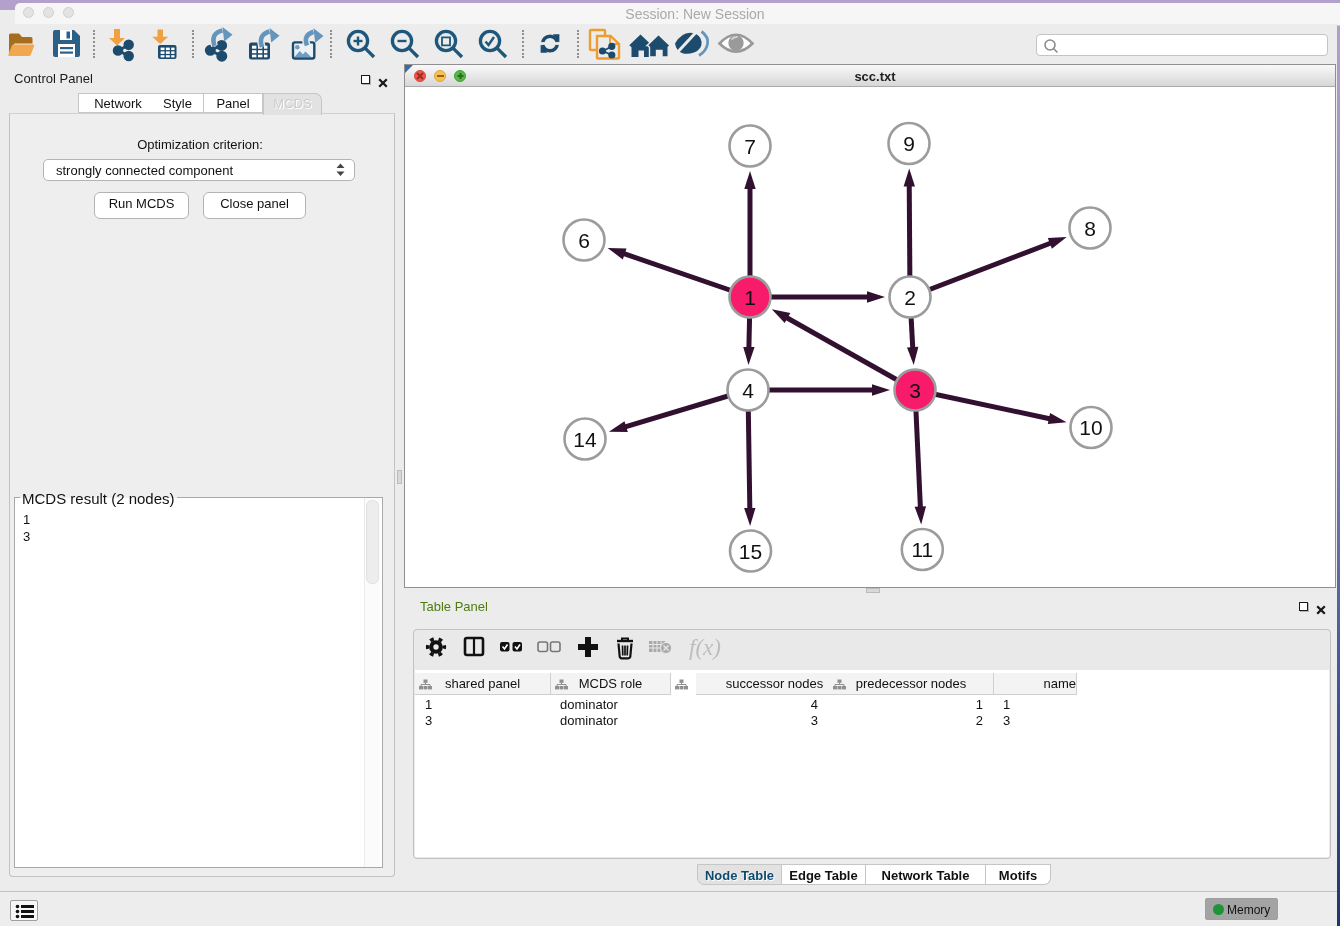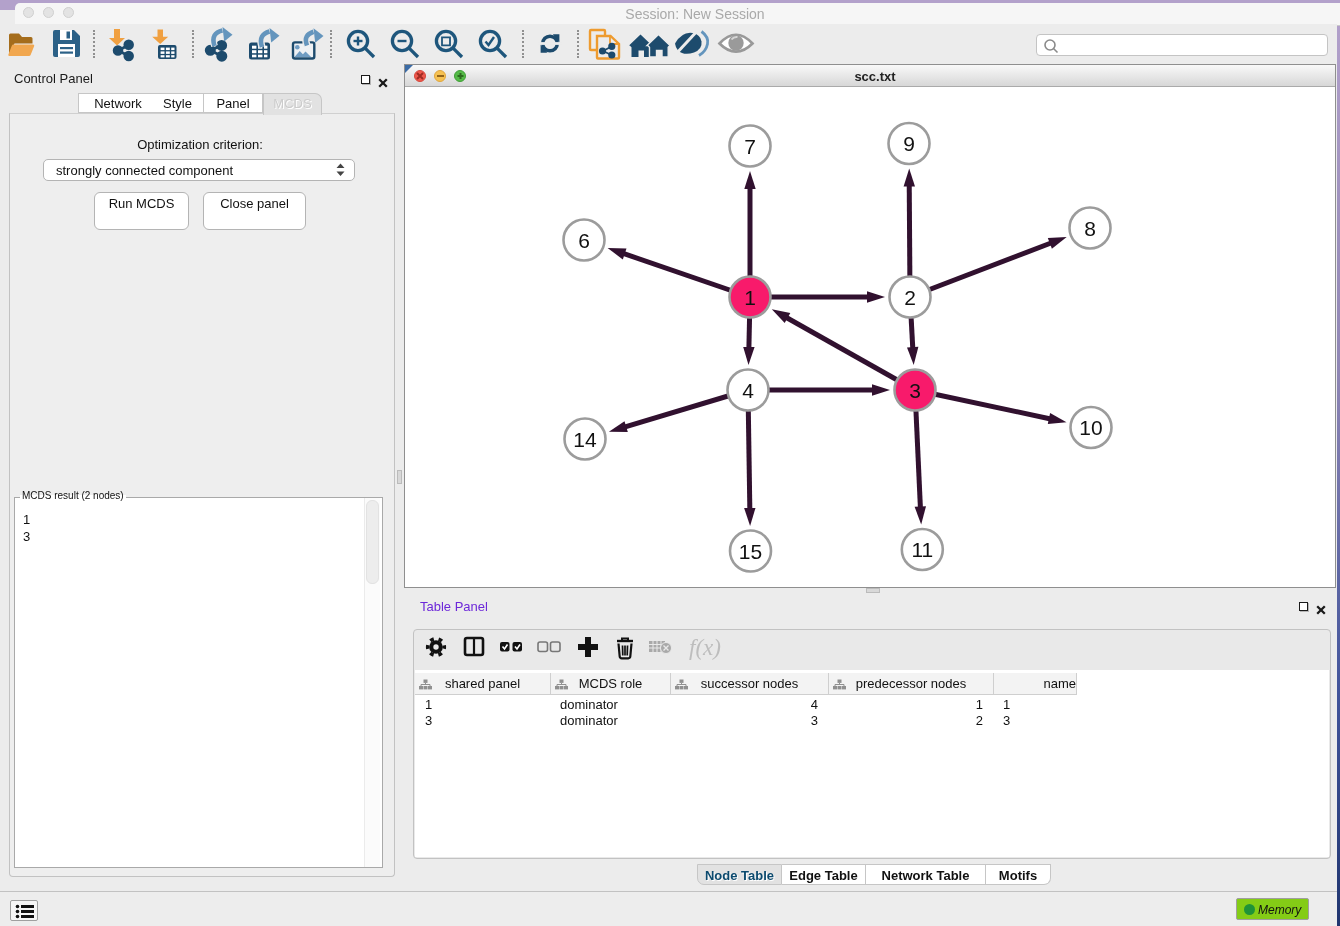--- a/index.html
+++ b/index.html
@@ -22,51 +22,51 @@
 #cpfloat{top:75px;left:361px;width:9px;height:9px;border:1.6px solid #1a1a1a;background:#fff;box-shadow:1px 1px 0 #b5b5b5;}
 #cpclose{top:74px;left:378px;}
 .tab{position:absolute;top:93px;height:20px;background:#fff;border:1px solid #c6c6c6;font-size:13px;text-align:center;color:#111;padding-top:2px;}
 #tabN{left:78px;width:80px;}
 #tabSt{left:152px;width:52px;border-left:none;}
 #tabSe{left:204px;width:59px;border-left:none;}
 #tabM{left:263px;width:59px;height:22px;background:#e2e2e2;border-bottom:none;border-radius:0 7px 0 0;color:#ccc;text-shadow:1px 1px 0 #fff;z-index:3;}
 #cppanel{top:113px;left:9px;width:386px;height:764px;background:#eee;border:1px solid #c2c2c2;border-top:1px solid #d0d0d0;border-radius:0 0 4px 4px;}
 #optlabel{top:137px;left:0px;width:400px;text-align:center;font-size:13px;color:#111;}
 #dropdown{top:159px;left:43px;width:312px;height:22px;background:#fff;border:1px solid #b4b4b4;border-radius:5px;font-size:13px;color:#111;padding:3px 0 8px 12px;}
-.btn{position:absolute;top:192px;height:38px;background:#fff;border:1px solid #b4b4b4;border-radius:6px;font-size:13px;color:#111;text-align:center;padding-top:3px;}
+.btn{position:absolute;top:192px;height:27px;background:#fff;border:1px solid #b4b4b4;border-radius:6px;font-size:13px;color:#111;text-align:center;padding-top:3px;}
 #runbtn{left:94px;width:95px;}
 #closebtn{left:203px;width:103px;}
 #fieldset{top:497px;left:14px;width:369px;height:371px;background:#fff;border:1px solid #a9a9a9;}
-#fslegend{top:490px;left:20px;font-size:10px;color:#111;background:linear-gradient(#eeeeee 50%,#ffffff 50%);padding:0 2px;}
+#fslegend{top:490px;left:20px;font-size:15px;color:#111;background:linear-gradient(#eeeeee 50%,#ffffff 50%);padding:0 2px;}
 #fs1{top:512px;left:23px;font-size:13px;color:#111;line-height:16.5px;}
 #fsscroll{top:498px;left:364px;width:16px;height:369px;background:#fbfbfb;border-left:1px solid #ebebeb;}
 #fsthumb{top:500px;left:366px;width:13px;height:84px;background:#ededed;border:1px solid #e2e2e2;border-radius:6px;}
 
 #spl1{top:470px;left:397px;width:5px;height:14px;background:#d8d8d8;border:1px solid #bbb;}
 #spl2{top:588px;left:866px;width:14px;height:5px;background:#d8d8d8;border:1px solid #bbb;}
 
 #netwin{top:64px;left:404px;width:932px;height:524px;background:#fff;border:1px solid #8f8f8f;}
 #nettitle{position:absolute;top:0;left:0;width:100%;height:22px;background:linear-gradient(#f9f9f9,#d7d7d7);border-bottom:1px solid #aaa;}
 #nettitle .txt{position:absolute;top:4px;width:100%;text-align:center;font-size:13px;font-weight:bold;color:#222;text-indent:10px;}
 .mtl{position:absolute;top:5px;width:12px;height:12px;border-radius:50%;}
 
-#tphead{top:599px;left:420px;font-size:13px;color:#6d28d9;}
+#tphead{top:599px;left:420px;font-size:13px;color:#4d7c0f;}
 #tpfloat{top:602px;left:1299px;width:9px;height:9px;border:1.6px solid #1a1a1a;background:#fff;box-shadow:1px 1px 0 #b5b5b5;}
 #tpclose{top:601px;left:1316px;}
 #tpbox{top:629px;left:413px;width:918px;height:230px;background:#e9e9e9;border:1px solid #c2c2c2;border-radius:4px;}
 #tptable{top:670px;left:415px;width:914px;height:187px;background:#fff;}
 .hcell{position:absolute;top:673px;height:22px;background:#f3f3f3;border-bottom:1px solid #cfcfcf;border-right:1px solid #cfcfcf;font-size:13px;color:#111;text-align:center;padding-top:3px;}
 .hico{position:absolute;top:679px;width:13px;height:11px;}
 .cell{position:absolute;font-size:13px;color:#111;height:16px;}
 
 .btab{position:absolute;top:864px;height:21px;background:#fff;border:1px solid #c6c6c6;font-size:13px;font-weight:bold;color:#111;text-align:center;padding-top:3px;}
 
 #statusbar{top:891px;left:0;width:1337px;height:35px;background:#ededed;border-top:1px solid #c2c2c2;}
 #listbtn{position:absolute;top:8px;left:10px;width:28px;height:21px;background:#f6f6f6;border:1px solid #9f9f9f;border-radius:2px;}
-#membtn{position:absolute;top:6px;left:1236px;width:73px;height:22px;background:#84cc16;border:1px solid #9f9f9f;border-radius:2px;font-size:12px;color:#111;padding:4px 0 0 21px;font-style:italic;}
+#membtn{position:absolute;top:6px;left:1205px;width:73px;height:22px;background:#a3a3a3;border:1px solid #9f9f9f;border-radius:2px;font-size:12px;color:#111;padding:4px 0 0 21px;}
 #memdot{position:absolute;top:5px;left:7px;width:11px;height:11px;border-radius:50%;background:#1f9338;}
 #blcorner{left:0;top:921px;width:5px;height:5px;background:#2e3f74;border-radius:0 5px 0 0;}
 </style></head><body>
 <div class="abs" id="topstrip"></div>
 <div class="abs" id="rightstrip"></div>
 <div class="abs" id="apptitle">
     <div class="tl t1"></div>
     <div class="tl t2"></div>
     <div class="tl t3"></div>
     <div class="txt">Session: New Session</div>
@@ -350,21 +350,21 @@
       </g>
 <circle cx="253" cy="19" r="5.5" fill="#a9a9a9" stroke="#e9e9e9" stroke-width="1"></circle>
 <path d="M250.5,16.5 l5,5 m0,-5 l-5,5" stroke="#e9e9e9" stroke-width="1.4"></path>
     </g>
 
 <text x="276" y="26" font-family="Liberation Serif,serif" font-style="italic" font-size="23" fill="#bdbdbd">f(x)</text>
 </svg>
 
 <div class="hcell" style="left:415px;width:136px;">shared panel</div>
 <div class="hcell" style="left:551px;width:120px;">MCDS role</div>
-<div class="hcell" style="left:671px;width:158px;">successor nodes</div>
+<div class="hcell" style="left:696px;width:158px;">successor nodes</div>
 <div class="hcell" style="left:829px;width:165px;">predecessor nodes</div>
 <div class="hcell" style="left:994px;width:83px;text-align:right;">name</div>
 <svg class="hico" style="left:419px">
     <use href="#treeico"></use>
   </svg>
 <svg class="hico" style="left:555px">
     <use href="#treeico"></use>
   </svg>
 <svg class="hico" style="left:675px">
     <use href="#treeico"></use>

